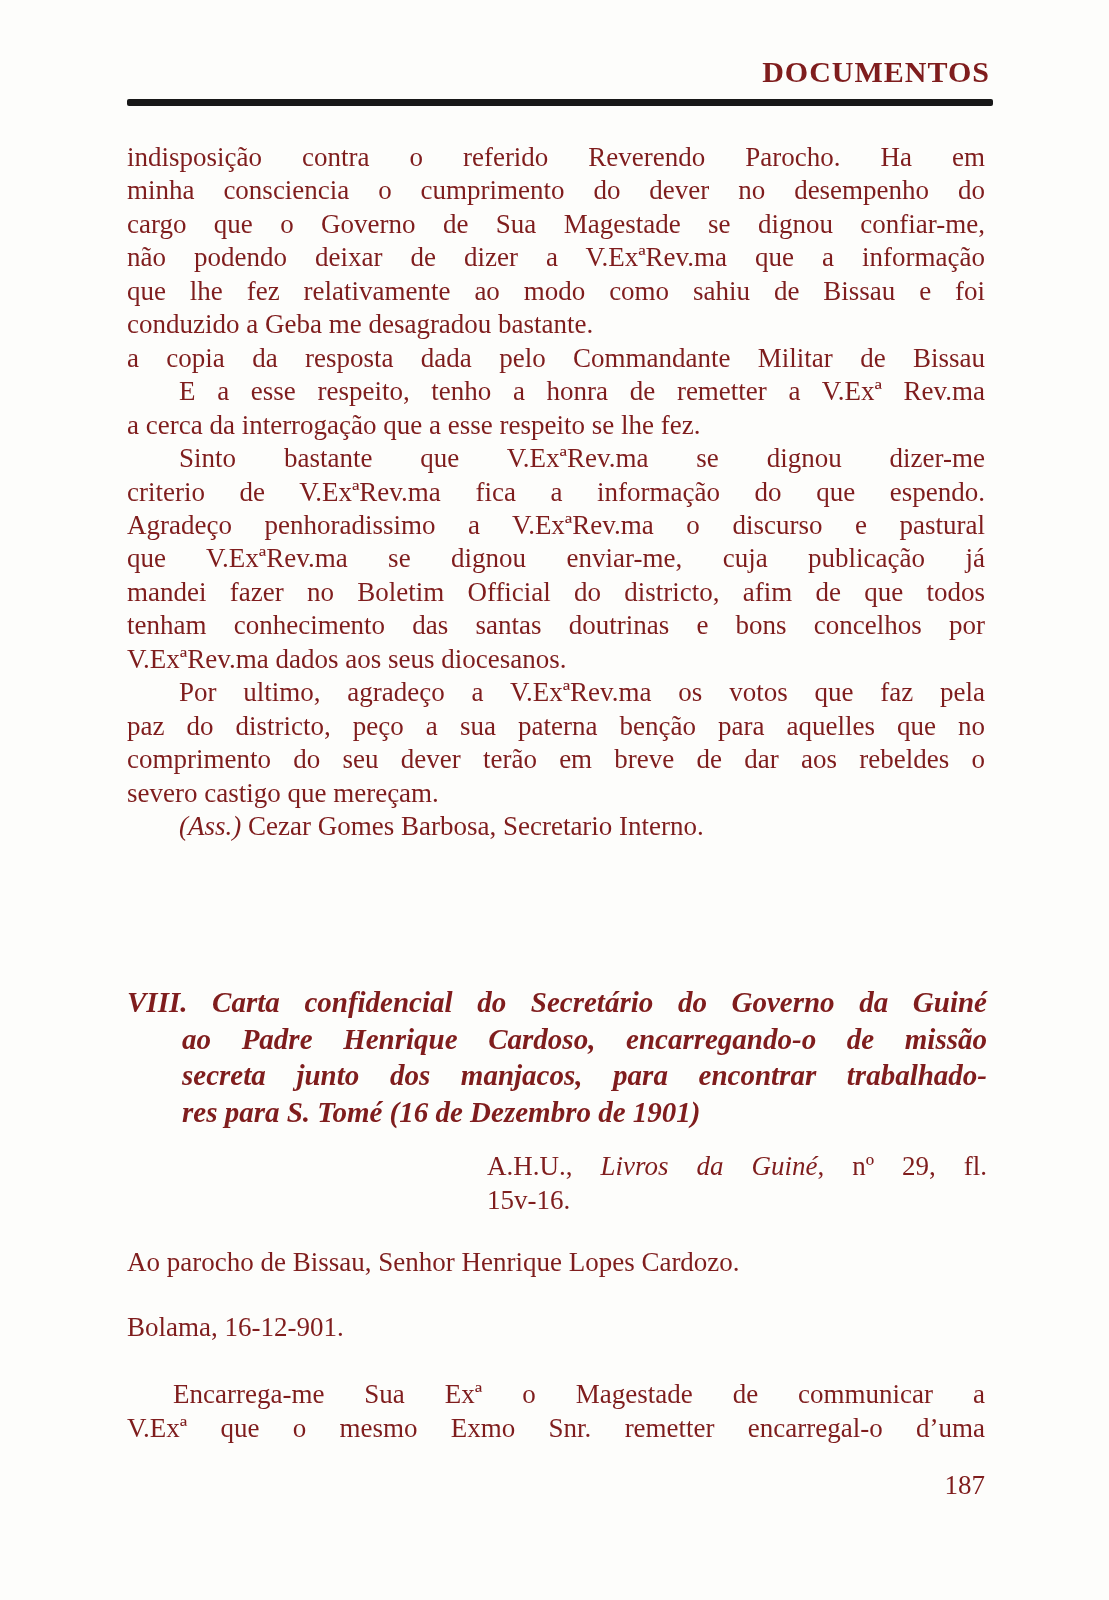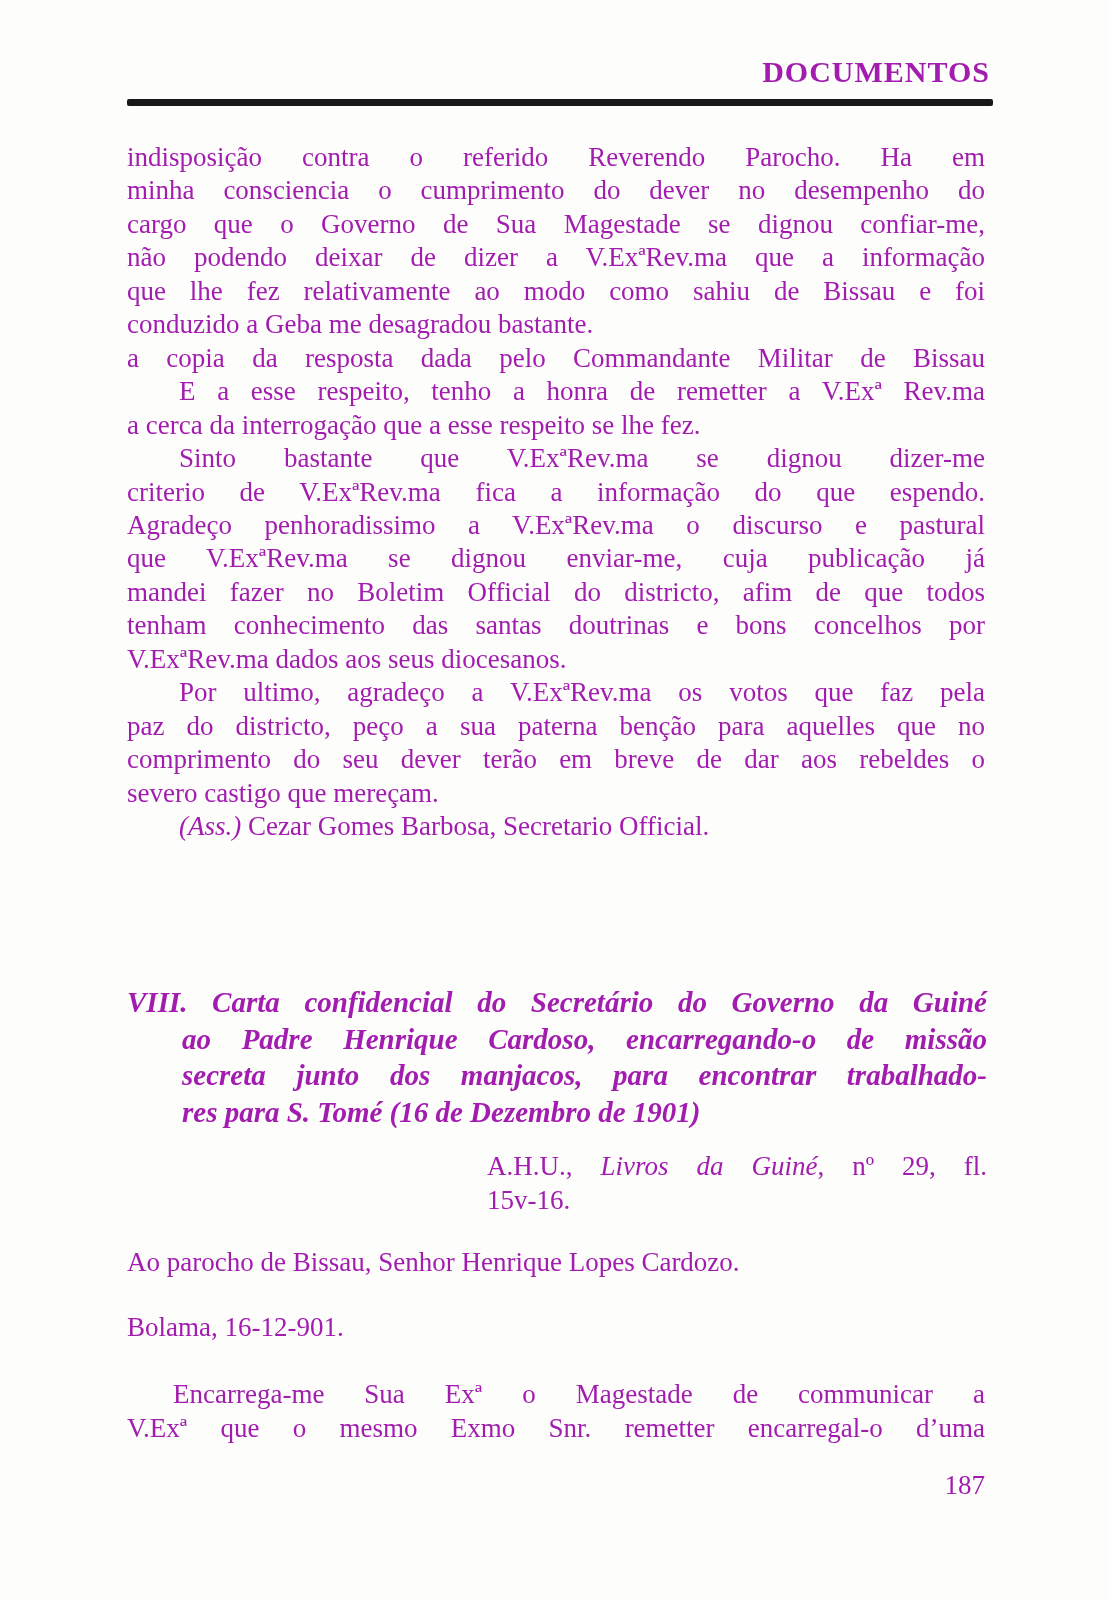--- a/index.html
+++ b/index.html
@@ -2,21 +2,21 @@
 <html><head>
 <meta charset="utf-8">
 <style>
   html,body{margin:0;padding:0;background:#e8e8e6;}
   .page{
     position:relative;
     width:1109px;height:1600px;
     margin:0 auto;
     background:#fdfdfb;
     font-family:"Liberation Serif", serif;
-    color:#a21caf;
+    color:#7f1d1d;
     overflow:hidden;
   }
   .hdr{
     position:absolute;left:127px;top:55px;width:863px;
     text-align:right;font-weight:bold;font-size:30px;letter-spacing:1px;
   }
   .rule{
     position:absolute;left:127px;top:99px;width:866px;height:7px;
     background:#181818;border-radius:2px;
   }
@@ -72,21 +72,21 @@
     <div class="ln j">criterio de V.ExªRev.ma fica a informação do que espendo.</div>
     <div class="ln j">Agradeço penhoradissimo a V.ExªRev.ma o discurso e pastural</div>
     <div class="ln j">que V.ExªRev.ma se dignou enviar-me, cuja publicação já</div>
     <div class="ln j">mandei fazer no Boletim Official do districto, afim de que todos</div>
     <div class="ln j">tenham conhecimento das santas doutrinas e bons concelhos por</div>
     <div class="ln e">V.ExªRev.ma dados aos seus diocesanos.</div>
     <div class="ln j ind">Por ultimo, agradeço a V.ExªRev.ma os votos que faz pela</div>
     <div class="ln j">paz do districto, peço a sua paterna benção para aquelles que no</div>
     <div class="ln j">comprimento do seu dever terão em breve de dar aos rebeldes o</div>
     <div class="ln e">severo castigo que mereçam.</div>
-    <div class="ln e ind"><span class="it">(Ass.)</span><span> Cezar Gomes Barbosa, Secretario Official.</span></div>
+    <div class="ln e ind"><span class="it">(Ass.)</span><span> Cezar Gomes Barbosa, Secretario Interno.</span></div>
   </div>
 
   <div class="heading">
     <div class="ln j">VIII. Carta confidencial do Secretário do Governo da Guiné</div>
     <div class="ln j hcont">ao Padre Henrique Cardoso, encarregando-o de missão</div>
     <div class="ln j hcont">secreta junto dos manjacos, para encontrar trabalhado-</div>
     <div class="ln e hcont">res para S. Tomé (16 de Dezembro de 1901)</div>
   </div>
 
   <div class="cite">

